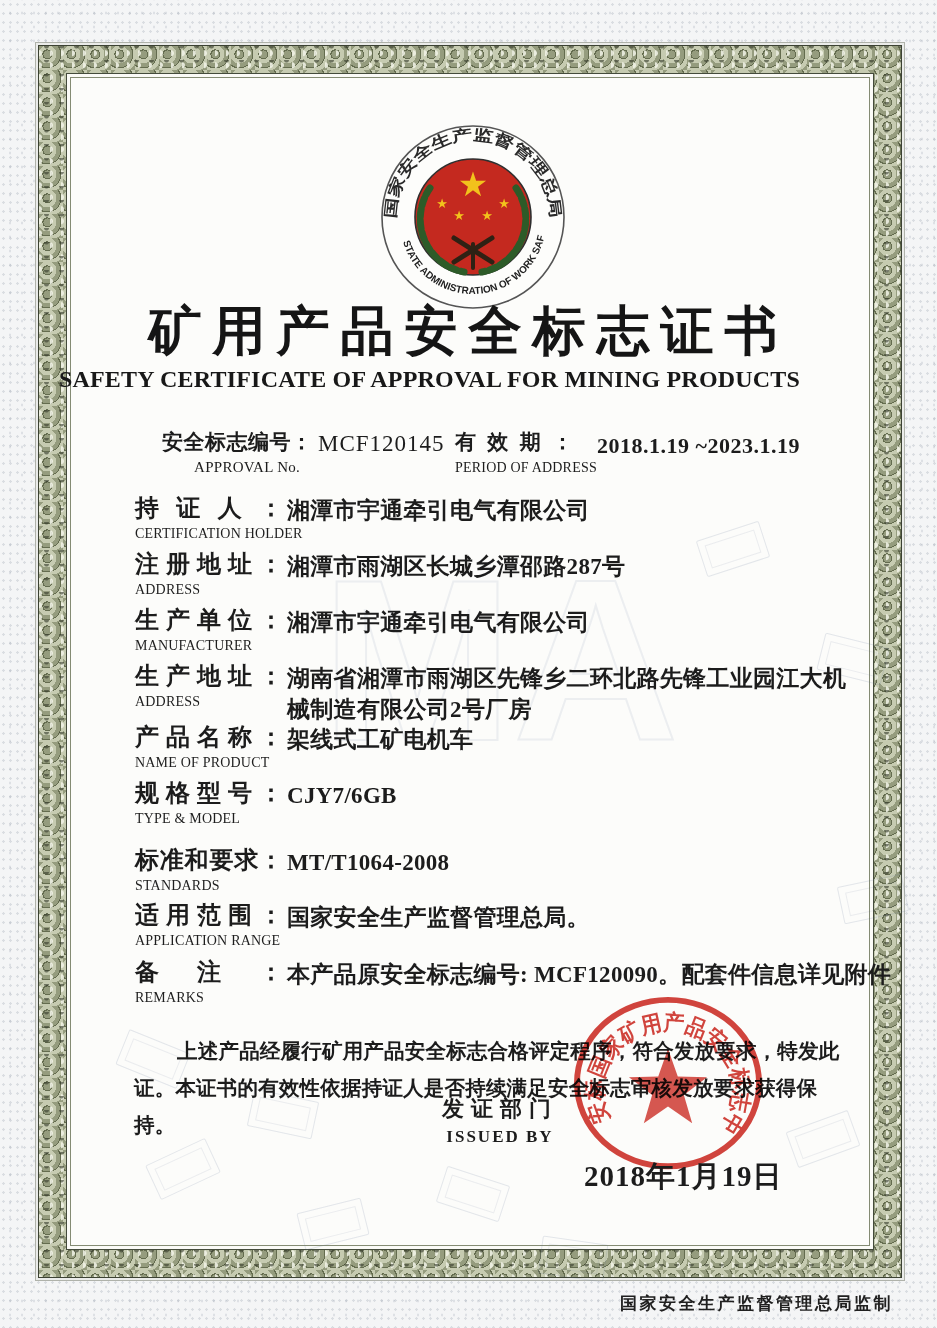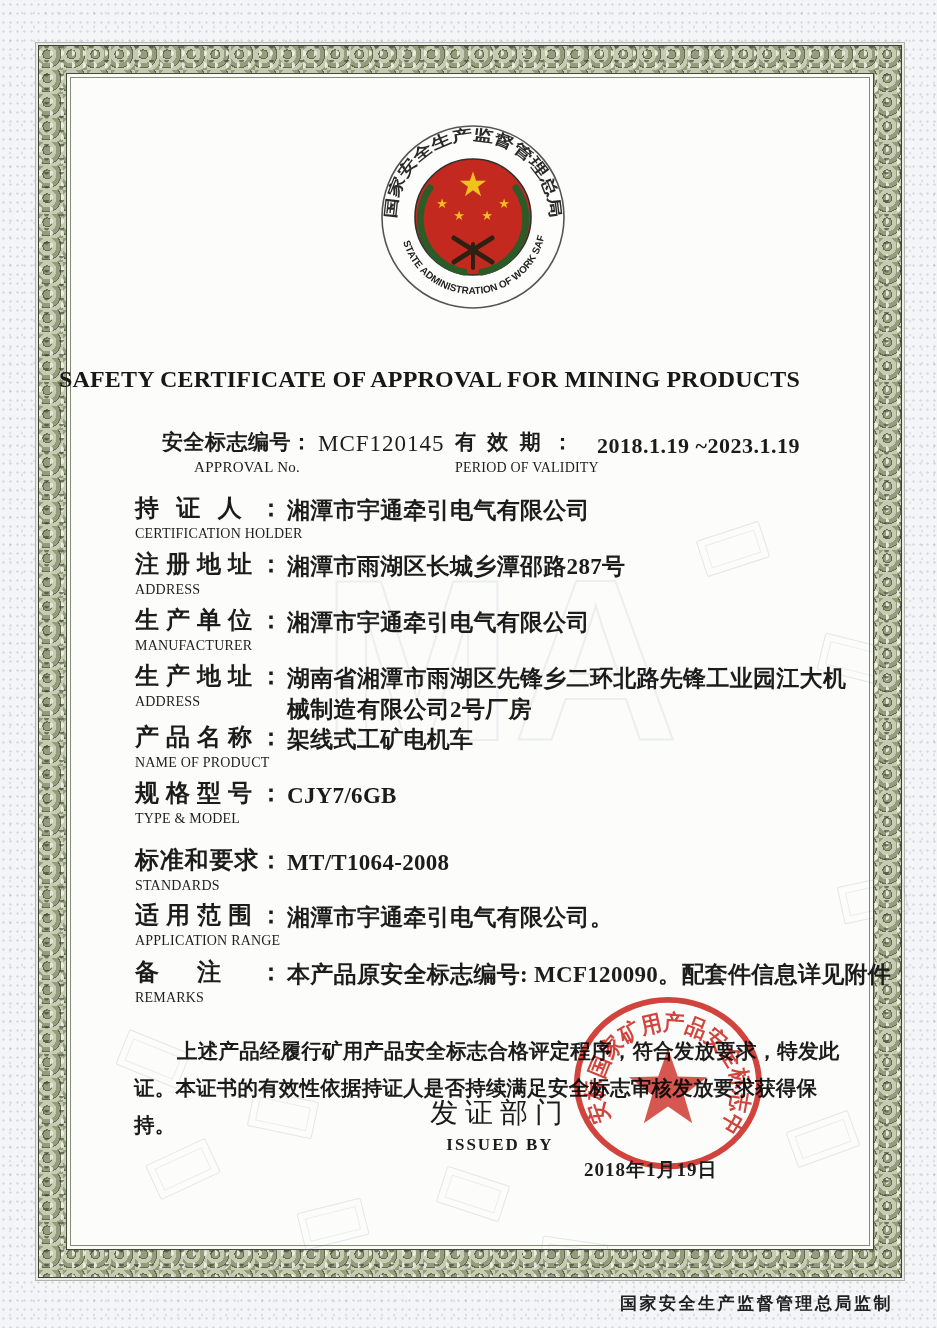--- a/index.html
+++ b/index.html
@@ -77,23 +77,23 @@
   .lab .en{font-size:14px;margin-top:4px;white-space:nowrap;letter-spacing:.2px;color:#1e1e1e;}
   .val{font-size:23px;font-weight:600;line-height:31px;padding-top:1px;letter-spacing:.3px;}
   
   .statement{
     position:absolute;left:134px;top:1033px;width:718px;
     font-size:20.5px;font-weight:600;line-height:37px;text-indent:2.1em;
     letter-spacing:.2px;z-index:1;
   }
   
   .issued{position:absolute;left:388px;top:1094px;width:224px;text-align:center;z-index:1;}
-  .issued .cnline{font-size:28px;font-weight:400;letter-spacing:7px;}
+  .issued .cnline{font-size:22px;font-weight:700;letter-spacing:7px;}
   .issued .enline{font-size:17px;letter-spacing:2px;margin-top:3px;font-weight:600;}
-  .issue-date{position:absolute;left:584px;top:1157px;font-size:19px;font-weight:600;letter-spacing:1px;z-index:4;}
+  .issue-date{position:absolute;left:584px;top:1157px;font-size:29px;font-weight:600;letter-spacing:1px;z-index:4;}
   
   .seal{position:absolute;left:568px;top:992px;width:200px;height:186px;z-index:3;
     opacity:.92;mix-blend-mode:multiply;}
   
   .footer-pub{
     position:absolute;right:44px;top:1292px;
     font-size:17px;font-weight:700;letter-spacing:2.5px;color:#202020;
   }
 </style>
 </head>
@@ -143,30 +143,31 @@
     <text x="109" y="98" text-anchor="middle" font-family="DejaVu Sans, sans-serif" font-size="13" fill="#f2c21c">★</text>
     <text x="126" y="86" text-anchor="middle" font-family="DejaVu Sans, sans-serif" font-size="13" fill="#f2c21c">★</text>
 
     <g stroke="#2e2114" stroke-width="5" stroke-linecap="round">
       <path d="M 76 116 L 114 140" fill="none"></path>
       <path d="M 114 116 L 76 140" fill="none"></path>
       <path d="M 95 122 L 95 146" stroke-width="4" fill="none"></path>
     </g>
   </svg>
 
+  <div class="title-cn">矿用产品安全标志证书</div>
   <div class="title-en">SAFETY CERTIFICATE OF APPROVAL FOR MINING PRODUCTS</div>
 
   <div class="appr-label">
     <div class="cnline">安全标志编号：</div>
     <div class="enline">APPROVAL No.</div>
   </div>
   <div class="appr-num">MCF120145</div>
   <div class="validity">
     <span class="cnline">有效期：</span>
-    <div class="enline">PERIOD OF VALIDITY</div>
+    <div class="enline">PERIOD OF ADDRESS</div>
   </div>
   <div class="appr-dates">2018.1.19 ~2023.1.19</div>
 
   <div class="row" style="top:494px">
     <div class="lab">
         <span class="cn">持证人：</span>
       <div class="en">CERTIFICATION HOLDER</div>
       </div>
     <div class="val">湘潭市宇通牵引电气有限公司</div>
   </div>
@@ -210,21 +211,21 @@
         <span class="cn">标准和要求：</span>
       <div class="en">STANDARDS</div>
       </div>
     <div class="val">MT/T1064-2008</div>
   </div>
   <div class="row" style="top:901px">
     <div class="lab">
         <span class="cn">适用范围：</span>
       <div class="en">APPLICATION RANGE</div>
       </div>
-    <div class="val">湘潭市宇通牵引电气有限公司。</div>
+    <div class="val">国家安全生产监督管理总局。</div>
   </div>
   <div class="row" style="top:958px">
     <div class="lab">
         <span class="cn">备注：</span>
       <div class="en">REMARKS</div>
       </div>
     <div class="val" style="white-space:nowrap">本产品原安全标志编号: MCF120090。配套件信息详见附件</div>
   </div>
 
   <div class="statement">上述产品经履行矿用产品安全标志合格评定程序，符合发放要求，特发此证。本证书的有效性依据持证人是否持续满足安全标志审核发放要求获得保持。</div>

